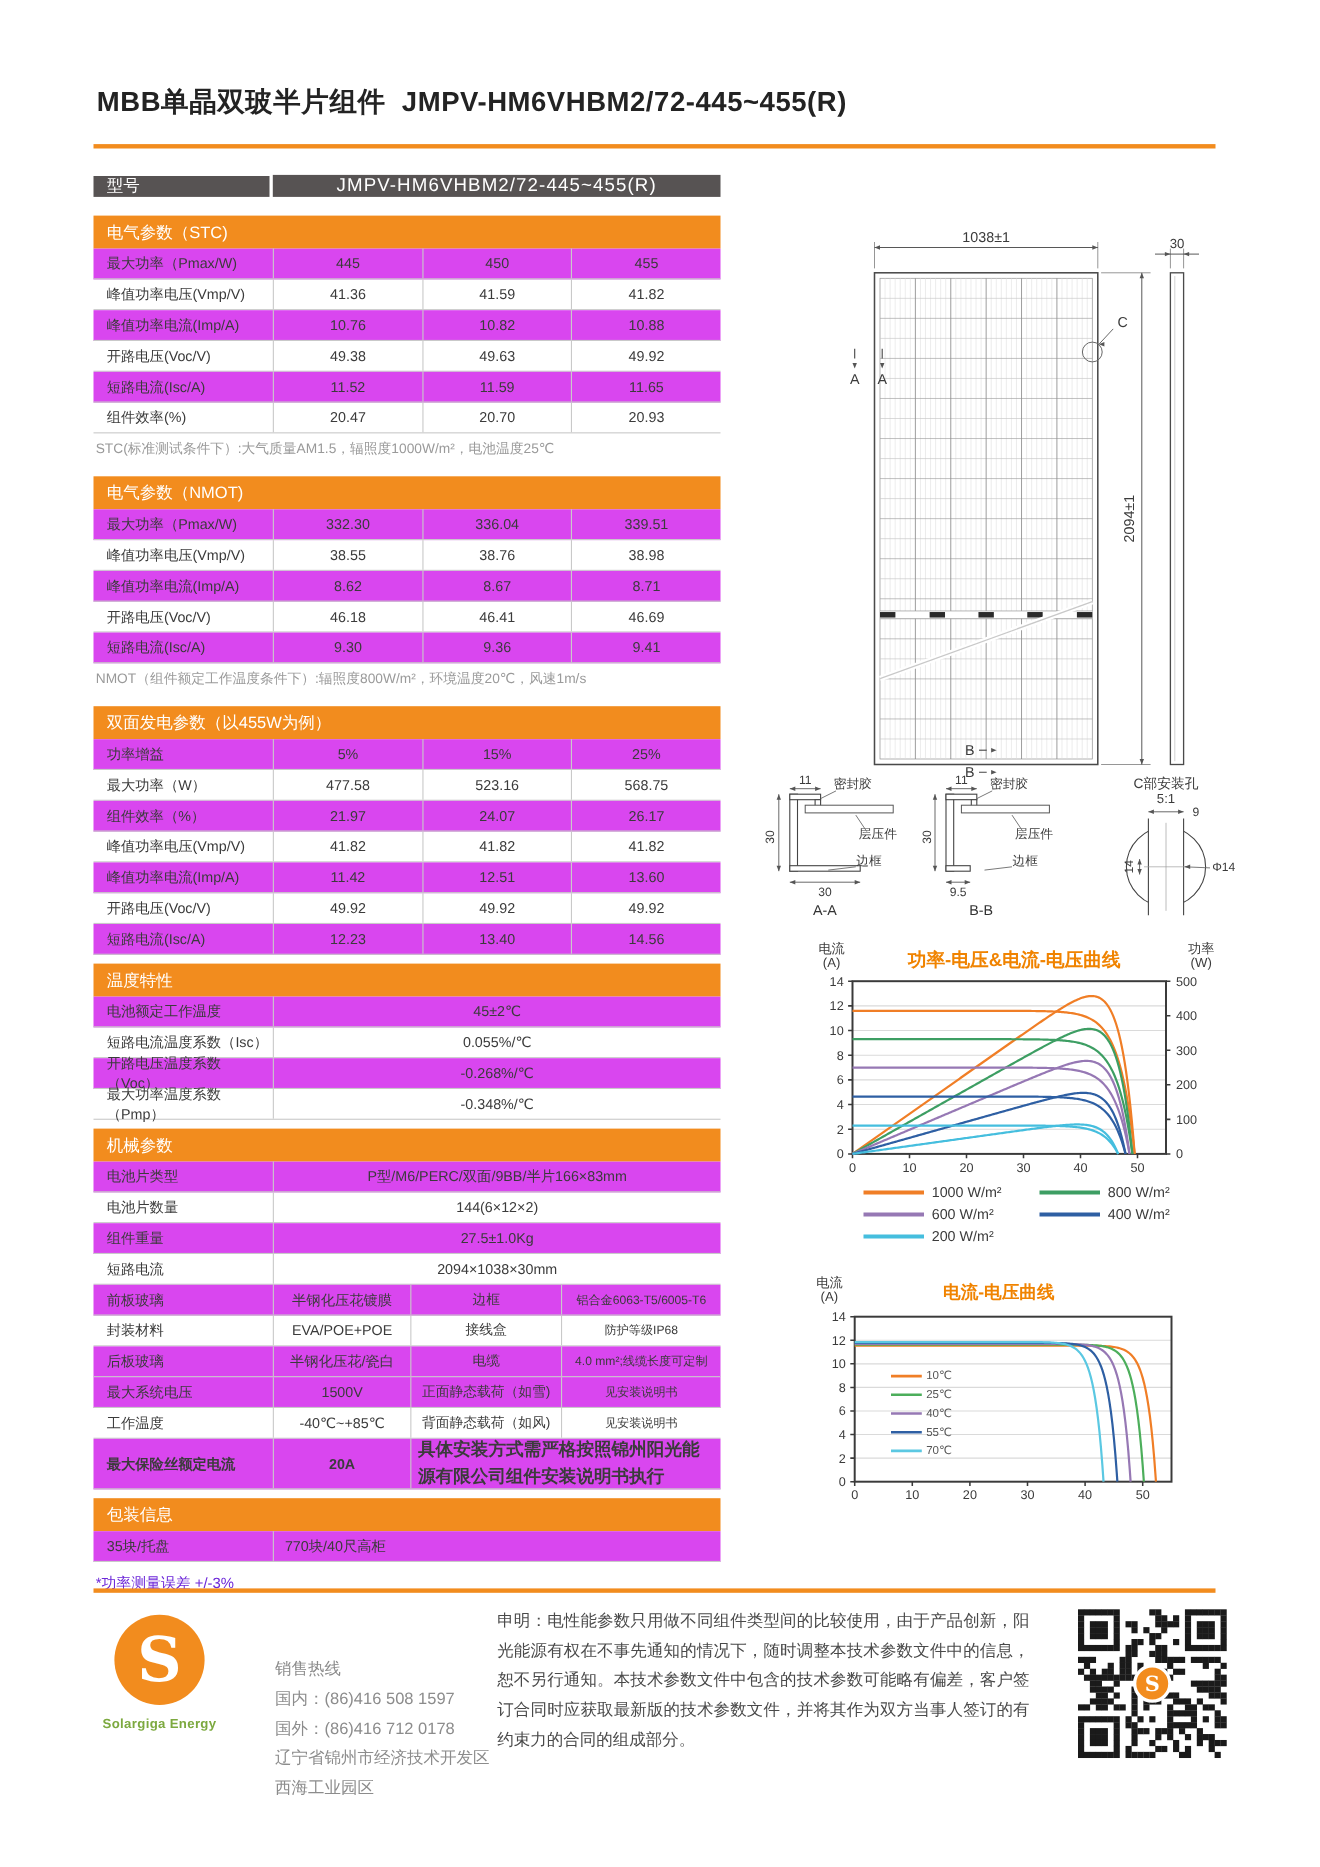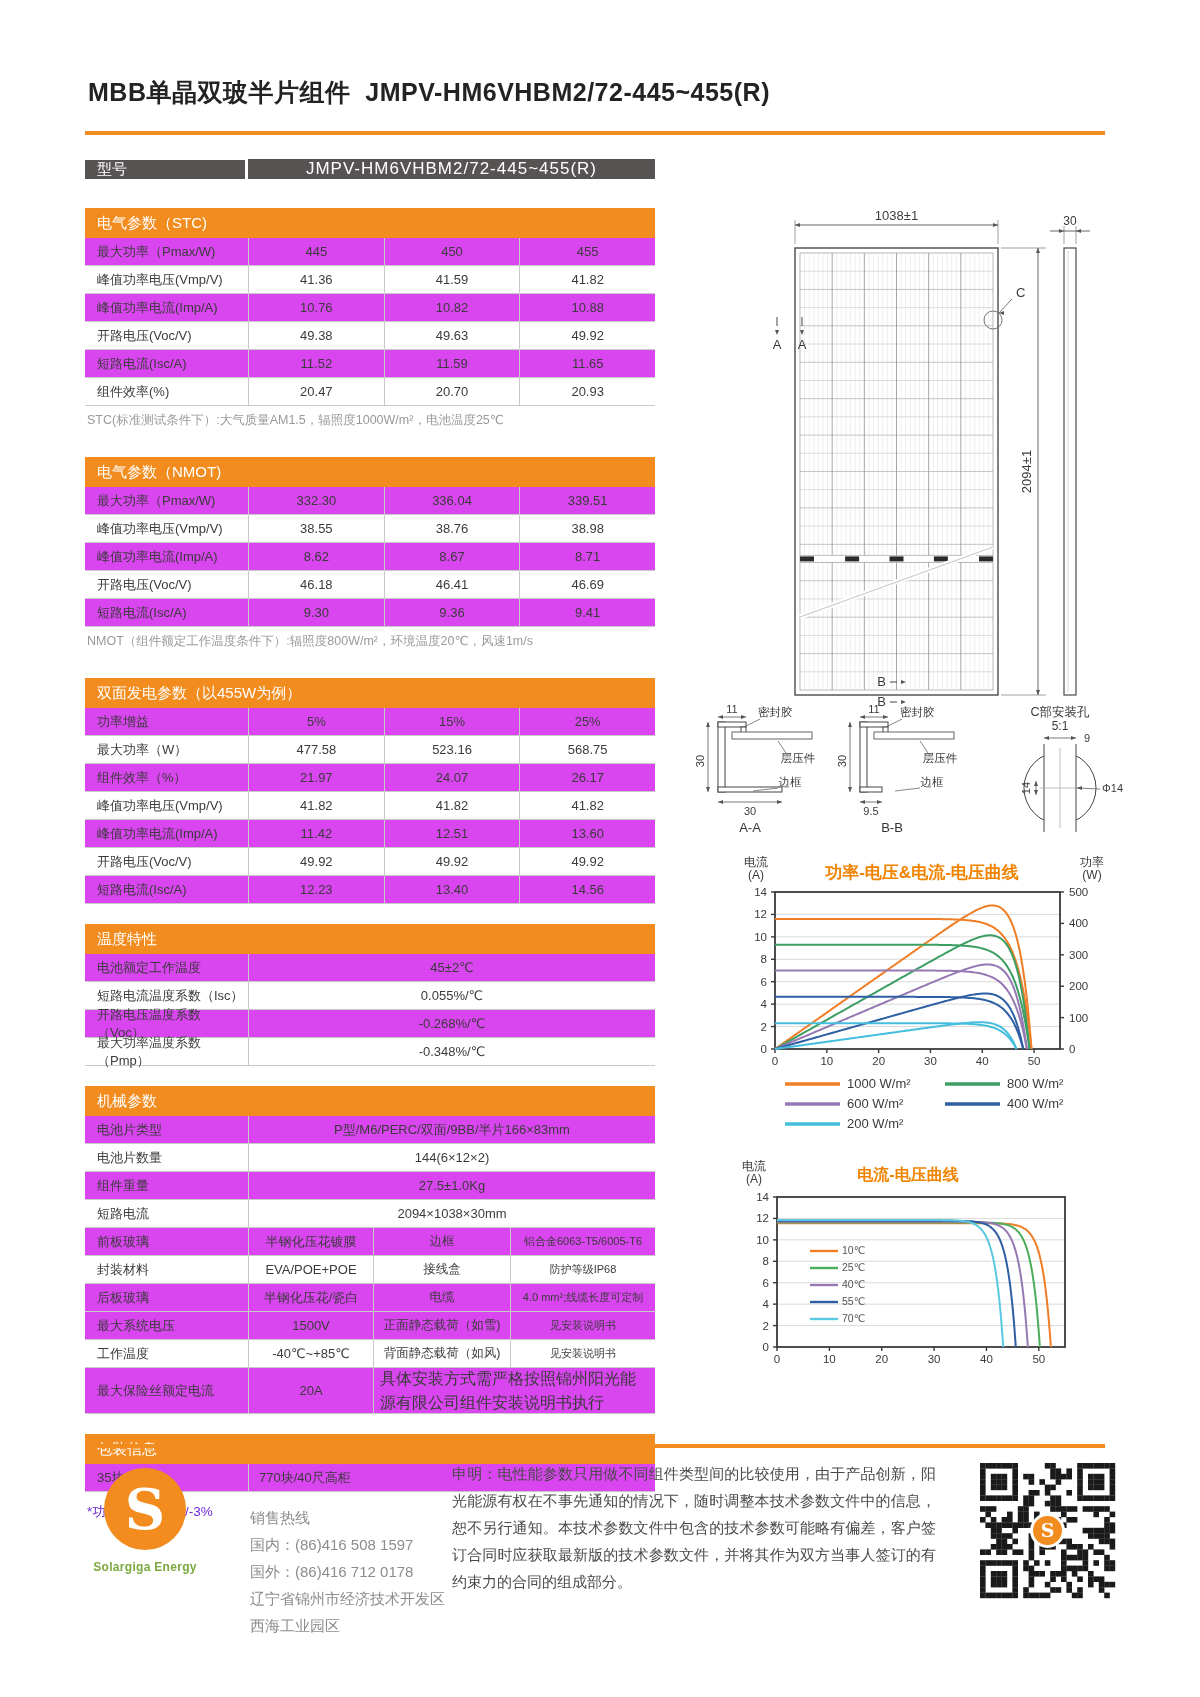--- a/index.html
+++ b/index.html
@@ -10,24 +10,24 @@
   .rule-top{left:85px;top:131px;width:1020px;}
   .rule-footer{left:85px;top:1444px;width:1020px;}
 
   .tables{position:absolute;left:85px;top:150px;width:570px;}
   .model-row{display:flex;height:38px;margin-bottom:3px;align-items:center;}
   .model-label{width:160px;margin-right:3px;background:#575353;color:#fff;display:flex;align-items:center;
                padding-left:12px;box-sizing:border-box;font-size:15px;}
   .model-value{flex:1;background:#575353;color:#fff;display:flex;align-items:center;justify-content:center;
                font-size:17px;letter-spacing:1px;}
   .sec-header{height:30px;background:#F28C1E;color:#fff;display:flex;align-items:center;
-              padding-left:12px;font-size:15px;margin-top:20px;}
+              padding-left:12px;font-size:15px;margin-top:8px;}
   .t-row{display:flex;height:27px;border-bottom:1px solid #c9c9c9;font-size:13px;color:#3b3b3b;}
   .t-row.shade{background:#d946ef;}
-  .t-row.tall{height:45px;}
+  .t-row.tall{height:45px;font-weight:bold;}
   .cell{display:flex;align-items:center;justify-content:center;text-align:center;
         box-sizing:border-box;border-left:1px solid #c9c9c9;}
   .cell.lab{width:163px;justify-content:flex-start;padding-left:12px;border-left:none;text-align:left;}
   .cell.v3{flex:1;}
   .cell.vw{flex:1;}
   .cell.vleft{flex:1;justify-content:flex-start;padding-left:10px;}
   .cell.q1{width:125px;}
   .cell.q2{width:137px;font-size:12.5px;}
   .cell.q3{flex:1;font-size:11px;}
   .cell.q3n{flex:1;font-size:16px;justify-content:flex-start;text-align:left;padding:3px 6px;line-height:1.45;}

